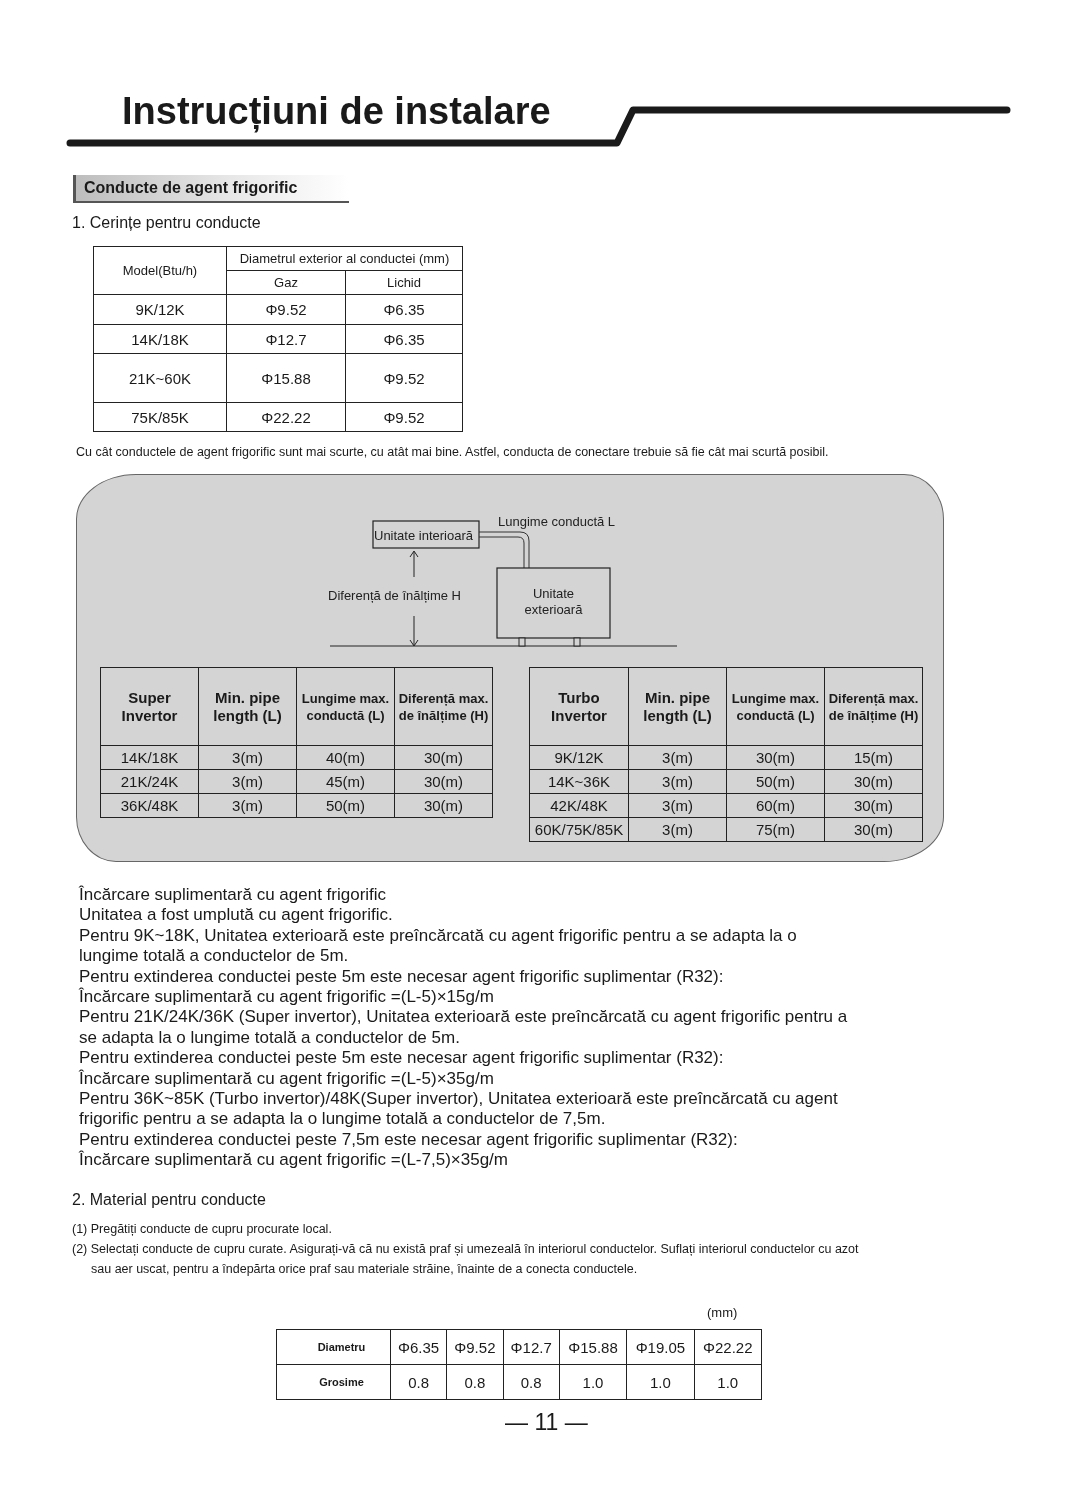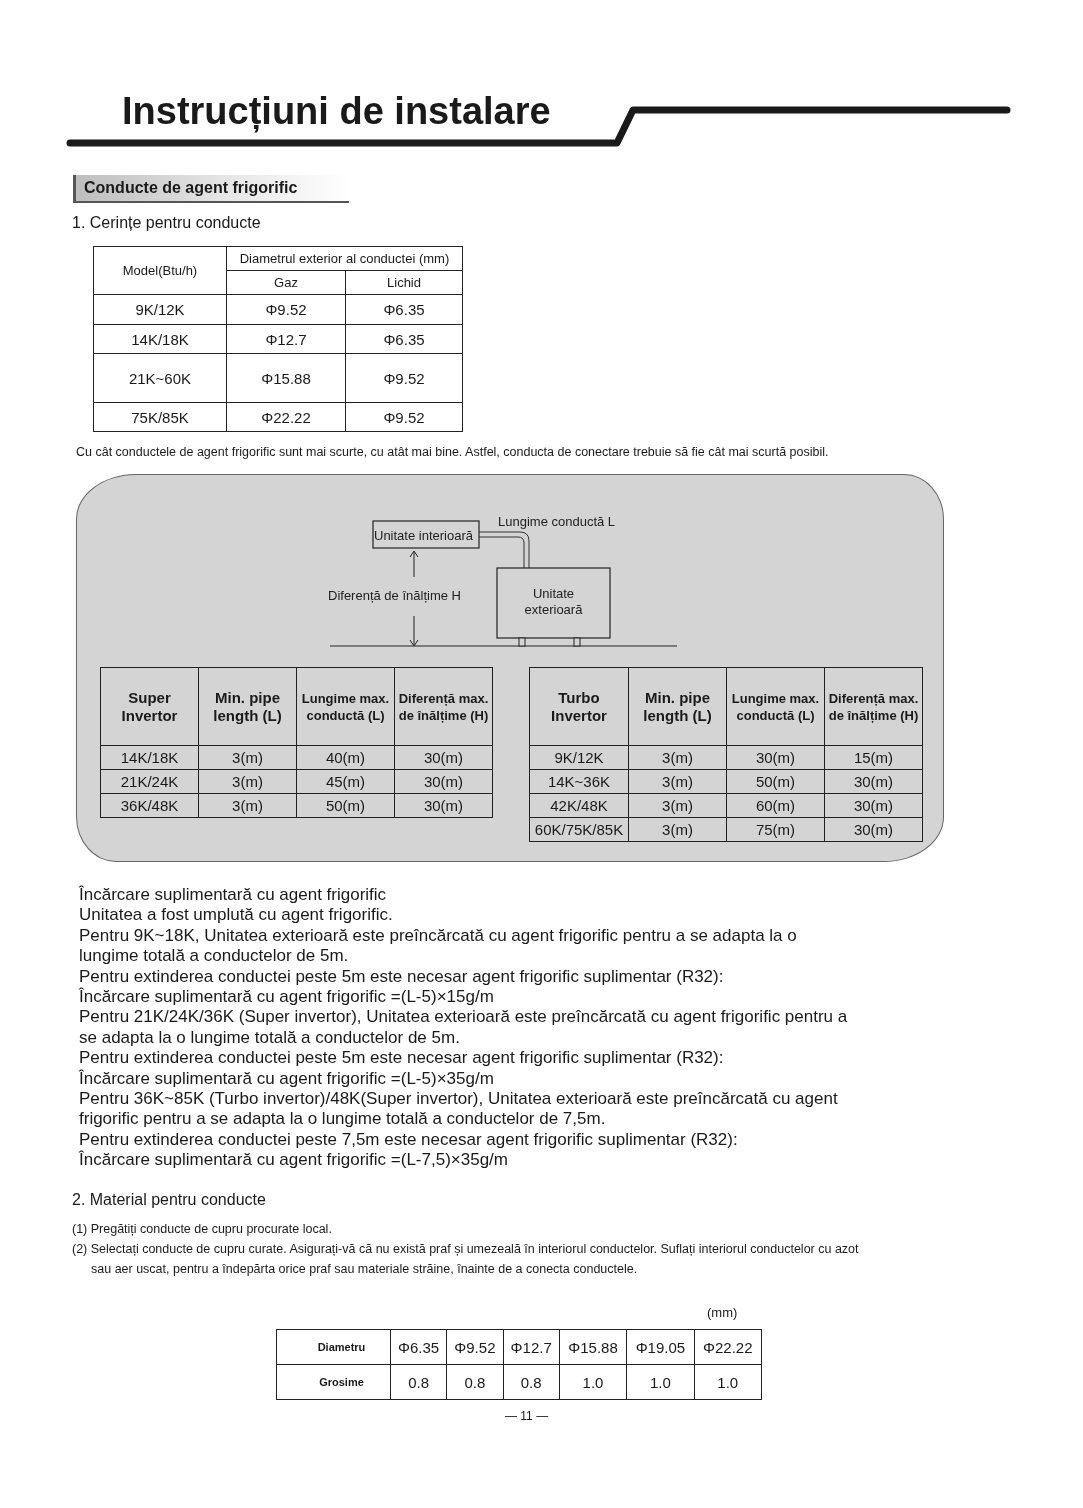--- a/index.html
+++ b/index.html
@@ -50,21 +50,21 @@
   .mat-title { left: 72px; top: 1191px; font-size: 16px; white-space: nowrap; }
   .mat-list { left: 72px; top: 1219px; font-size: 12.5px; line-height: 20px; }
   .mat-list div { white-space: nowrap; }
   .mat-list .indent { padding-left: 19px; }
 
   .unit { left: 707px; top: 1305px; font-size: 13px; }
   .t4 { left: 276px; top: 1329px; width: 486px; }
   .t4 td { font-size: 15px; height: 34px; }
   .t4 .rowhdr { font-size: 11px; font-weight: bold; width: 97px; padding-left: 16px; }
 
-  .page-num { left: 505px; top: 1409px; font-size: 12px; white-space: nowrap; }
+  .page-num { left: 505px; top: 1409px; font-size: 23px; white-space: nowrap; }
 </style>
 </head>
 <body>
 
 <svg class="abs title-rule" viewBox="0 0 1083 160">
   <path d="M70 143 L617 143 L633 110 L1007 110" fill="none" stroke="#1a1a1a" stroke-width="7" stroke-linecap="round" stroke-linejoin="round"></path>
 </svg>
 <div class="abs page-title">Instrucțiuni de instalare</div>
 
 <div class="abs section-header">

